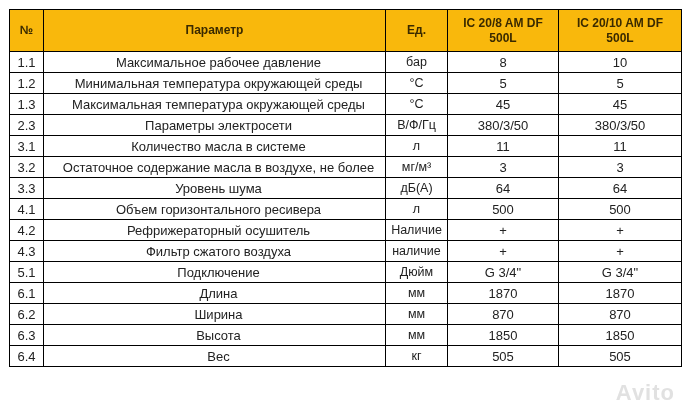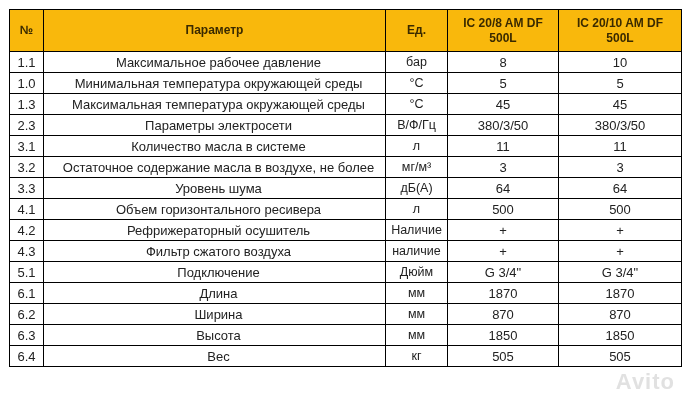--- a/index.html
+++ b/index.html
@@ -7,21 +7,21 @@
          font-family: "Liberation Sans", sans-serif; }
   table.spec { position: absolute; left: 9px; top: 9px; border-collapse: collapse;
                table-layout: fixed; width: 672px; }
   table.spec td, table.spec th { border: 1px solid #000; padding: 0; overflow: hidden; white-space: nowrap; }
   table.spec th { background: #f9b80c; color: #3a2a00; font-weight: bold; font-size: 12px;
                   height: 37px; text-align: center; line-height: 15px; }
   table.spec td { height: 20px; font-size: 13px; color: #222; text-align: center; }
   table.spec td.param { text-align: center; padding-left: 8px; }
   table.spec th.wrap { white-space: normal; padding: 2px 6px; }
   table.spec td.unit { font-size: 12.5px; }
-  .watermark { position: absolute; right: 14px; bottom: 17px; font-size: 22px; font-weight: bold;
+  .watermark { position: absolute; right: 14px; bottom: 6px; font-size: 22px; font-weight: bold;
                color: rgba(200,200,200,0.55); letter-spacing: 1px; }
 </style>
 </head>
 <body>
 
 <table class="spec">
   <colgroup>
     <col style="width:34px">
       <col style="width:342px">
       <col style="width:62px">
@@ -39,21 +39,21 @@
   </thead>
   <tbody id="rows">
       <tr>
         <td>1.1</td>
         <td class="param">Максимальное рабочее давление</td>
         <td class="unit">бар</td>
         <td>8</td>
         <td>10</td>
       </tr>
       <tr>
-        <td>1.0</td>
+        <td>1.2</td>
         <td class="param">Минимальная температура окружающей среды</td>
         <td class="unit">°C</td>
         <td>5</td>
         <td>5</td>
       </tr>
       <tr>
         <td>1.3</td>
         <td class="param">Максимальная температура окружающей среды</td>
         <td class="unit">°C</td>
         <td>45</td>

